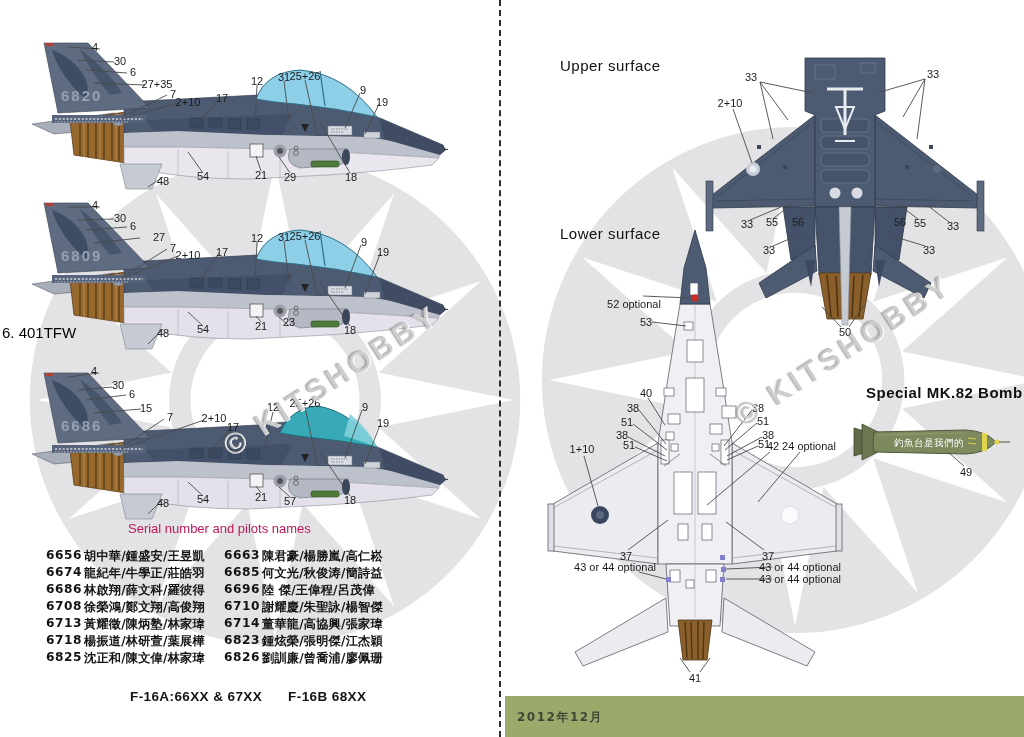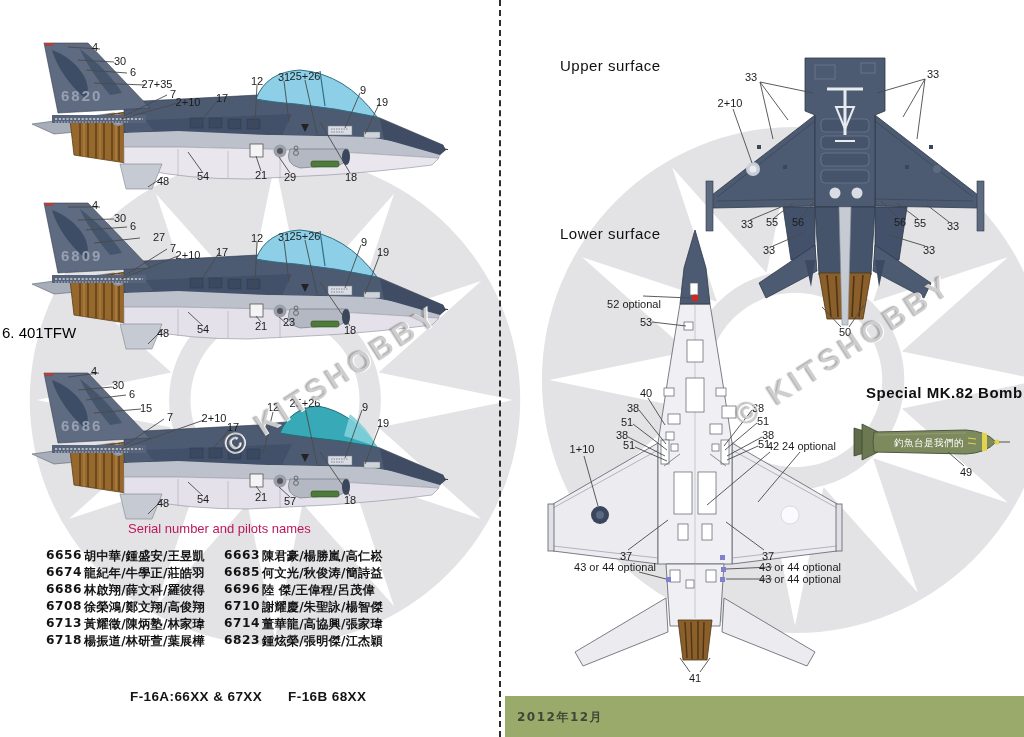--- a/index.html
+++ b/index.html
@@ -330,20 +330,26 @@
         <span class="names">黃耀徵/陳炳塾/林家瑋</span>
         <span class="num">6714</span>
         <span class="names">董華龍/高協興/張家瑋</span>
       </div>
       <div class="serial-row">
         <span class="num">6718</span>
         <span class="names">楊振道/林研萱/葉展樺</span>
         <span class="num">6823</span>
         <span class="names">鍾炫榮/張明傑/江杰穎</span>
       </div>
+      <div class="serial-row">
+        <span class="num">6825</span>
+        <span class="names">沈正和/陳文偉/林家瑋</span>
+        <span class="num">6826</span>
+        <span class="names">劉訓廉/曾喬浦/廖佩珊</span>
+      </div>
     </div>
   <div id="serial-footer">
     <span>F-16A:66XX &amp; 67XX</span><span class="gap"></span><span>F-16B 68XX</span>
   </div>
 
   <div class="side-label top" style="left:560px;top:57px">Upper surface</div>
   <div class="side-label top" style="left:560px;top:225px">Lower surface</div>
 
   <div class="fig mid" style="left:665px;top:55px;width:360px;height:290px">
     <svg viewBox="0 0 360 290">

